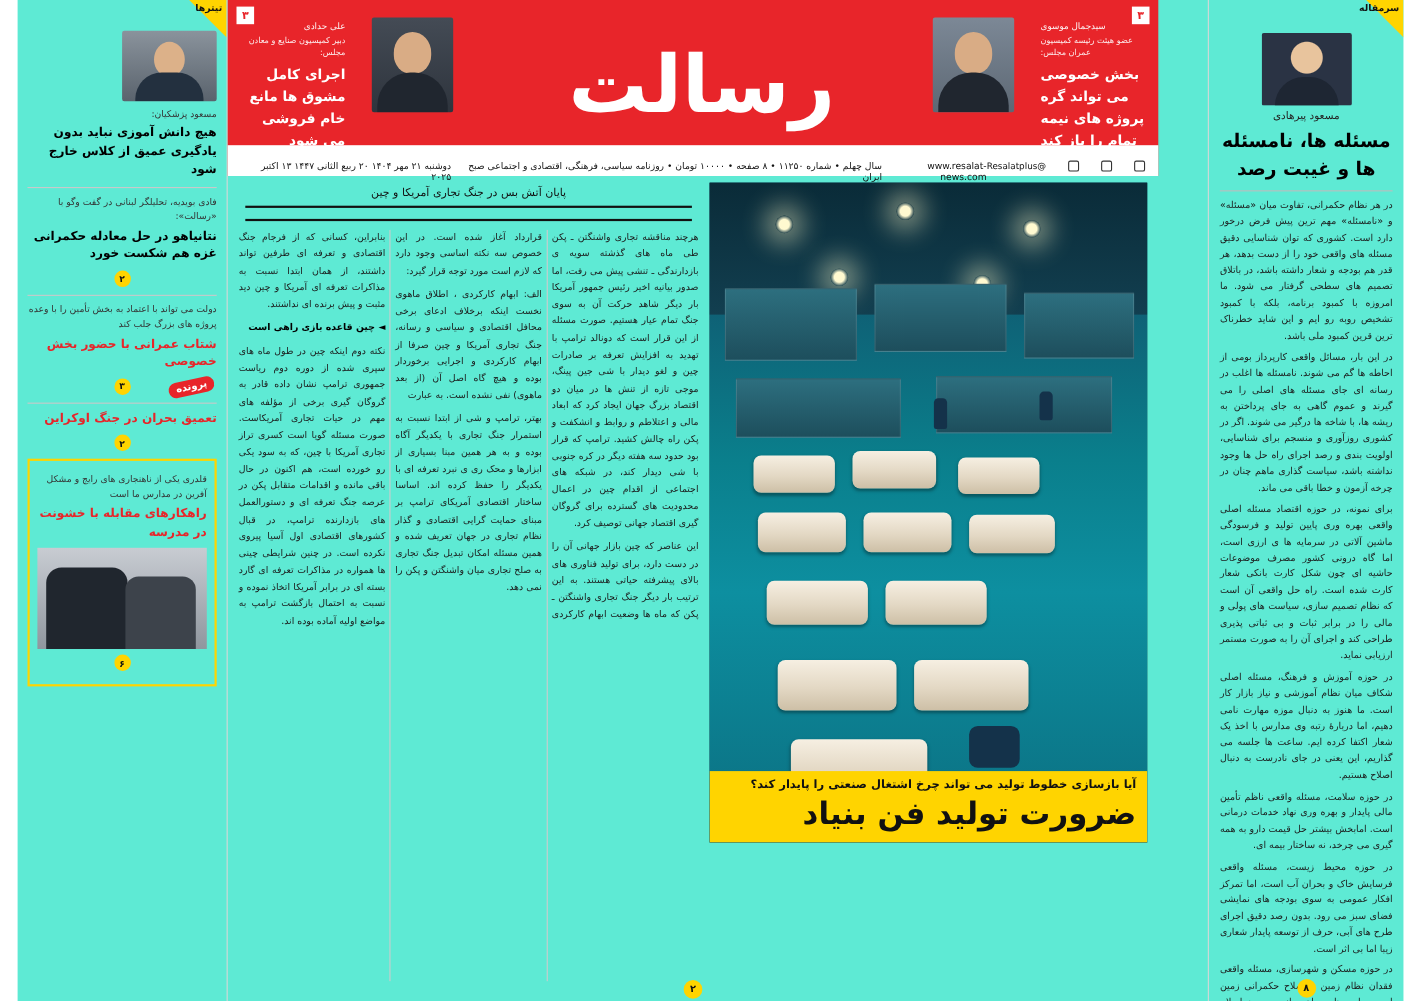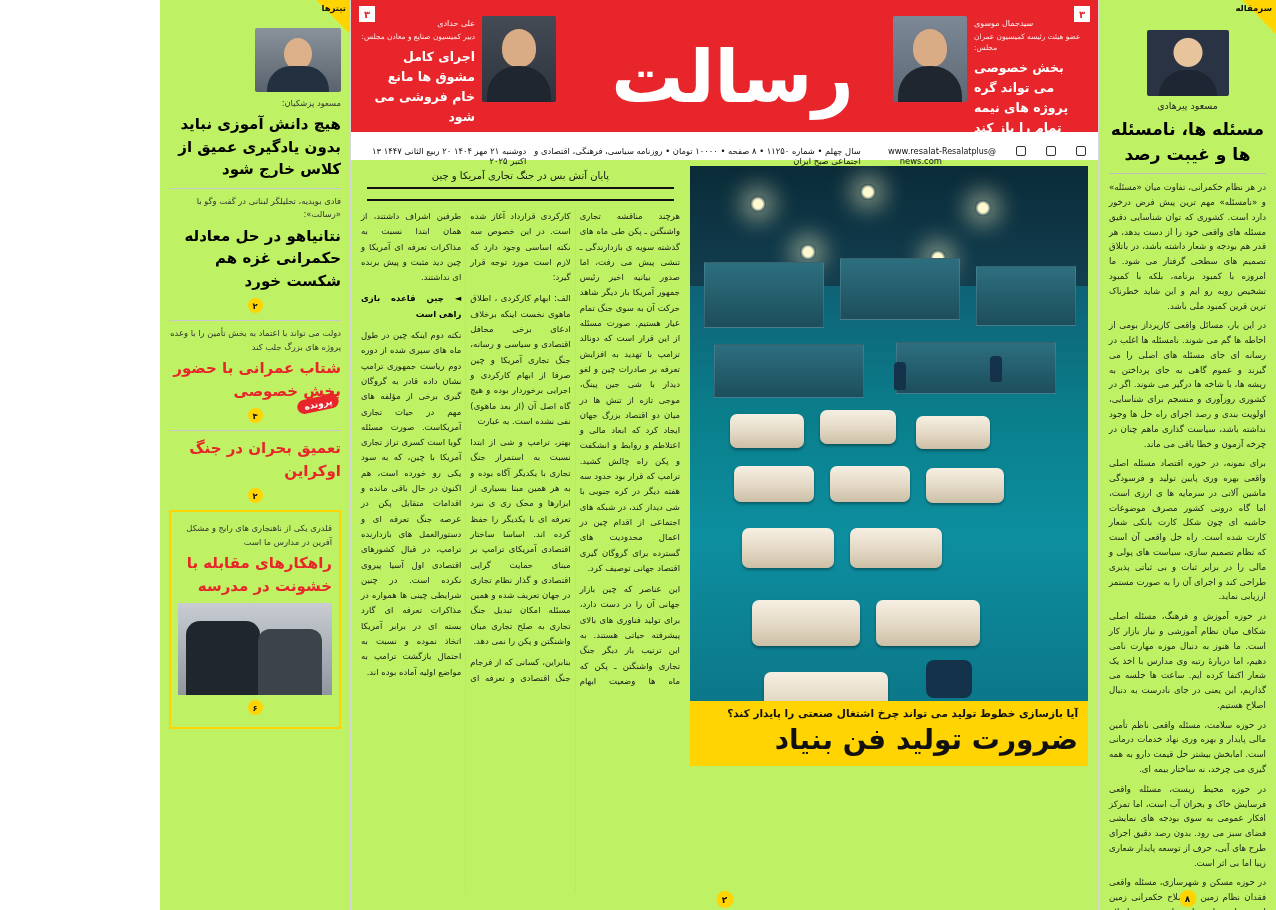--- a/index.html
+++ b/index.html
@@ -3,35 +3,36 @@
 <meta charset="utf-8">
 <style>
   * { box-sizing: border-box; }
   html, body {
     margin: 0; padding: 0;
     background: #ffffff;
     font-family: "DejaVu Sans", "Liberation Sans", sans-serif;
   }
   #page {
     position: relative;
-    width: 1116px; height: 910px;
-    background: #bef264;
+    width: 1260px; height: 910px;
+    background: #5eead4;
     overflow: hidden;
     display: flex;
     flex-direction: row-reverse;
     gap: 0;
   }
 
   
   .col-edit {
     width: 178px;
     padding: 8px 10px 16px 10px;
     position: relative;
     border-left: 1px solid #d8d8d8;
     direction: rtl;
+    margin-left: 45px;
   }
   .corner-tag {
     position: absolute;
     top: 0; right: 0;
     width: 0; height: 0;
     border-top: 34px solid #ffd400;
     border-left: 34px solid transparent;
   }
   .corner-tag-label {
     position: absolute;
@@ -121,21 +122,21 @@
     font-size: 10px; font-weight: bold;
     display: flex; align-items: center; justify-content: center;
   }
   .mh-sq.r { right: 8px; }
   .mh-sq.l { left: 8px; }
   .mh-side {
     width: 215px;
     padding: 16px 10px 8px 10px;
     display: flex;
     flex-direction: row;
-    gap: 7px;
+    gap: 24px;
   }
   .mh-side.right { flex-direction: row; }
   .mh-portrait {
     width: 74px; height: 86px;
     flex: 0 0 74px;
     border-radius: 2px;
     overflow: hidden;
     position: relative;
     background: linear-gradient(#7c8896 0%, #5d6874 100%);
   }
@@ -327,21 +328,21 @@
   }
   .news-photo-lead::after {
     content: "";
     position: absolute; left: 50%; bottom: 0;
     transform: translateX(-50%);
     width: 62px; height: 26px; border-radius: 24px 24px 0 0;
     background: #23303f;
   }
   .news-over { font-size: 8.4px; color: #333; margin: 3px 0 3px 0; line-height: 1.6; text-align: right; }
   .news-title {
-    font-size: 15px; font-weight: bold; line-height: 1.5; color: #000;
+    font-size: 11px; font-weight: bold; line-height: 1.5; color: #000;
     margin: 2px 0 6px 0;
   }
   .news-title.red { color: #e8252a; }
   .news-sep { border-top: 1px solid #c9c9c9; margin: 7px 0 6px 0; }
   .pg-badge {
     width: 15px; height: 15px; border-radius: 50%;
     background: #ffd400; color: #111;
     font-size: 8.4px; font-weight: bold;
     display: flex; align-items: center; justify-content: center;
     margin: 5px auto 4px auto;
@@ -477,21 +478,21 @@
 
       <div class="main-right">
         <div class="kicker">پایان آتش بس در جنگ تجاری آمریکا و چین</div>
         <div class="head-rule"></div>
         <div class="head-rule"></div>
         <div class="cols3">
           <p>هرچند مناقشه تجاری واشنگتن ـ پکن طی ماه های گذشته سویه ی بازدارندگی ـ تنشی پیش می رفت، اما صدور بیانیه اخیر رئیس جمهور آمریکا بار دیگر شاهد حرکت آن به سوی جنگ تمام عیار هستیم. صورت مسئله از این قرار است که دونالد ترامپ با تهدید به افزایش تعرفه بر صادرات چین و لغو دیدار با شی جین پینگ، موجی تازه از تنش ها در میان دو اقتصاد بزرگ جهان ایجاد کرد که ابعاد مالی و اعتلاطم و روابط و انشکفت و پکن راه چالش کشید. ترامپ که قرار بود حدود سه هفته دیگر در کره جنوبی با شی دیدار کند، در شبکه های اجتماعی از اقدام چین در اعمال محدودیت های گسترده برای گروگان گیری اقتصاد جهانی توصیف کرد.</p>
           <p>این عناصر که چین بازار جهانی آن را در دست دارد، برای تولید فناوری های بالای پیشرفته حیاتی هستند. به این ترتیب بار دیگر جنگ تجاری واشنگتن ـ پکن که ماه ها وضعیت ابهام کارکردی قرارداد آغاز شده است. در این خصوص سه نکته اساسی وجود دارد که لازم است مورد توجه قرار گیرد:</p>
           <p>الف: ابهام کارکردی ، اطلاق ماهوی نخست اینکه برخلاف ادعای برخی محافل اقتصادی و سیاسی و رسانه، جنگ تجاری آمریکا و چین صرفا از ابهام کارکردی و اجرایی برخوردار بوده و هیچ گاه اصل آن (از بعد ماهوی) نفی نشده است. به عبارت</p>
           <p>بهتر، ترامپ و شی از ابتدا نسبت به استمرار جنگ تجاری با یکدیگر آگاه بوده و به هر همین مبنا بسیاری از ابزارها و محک ری ی نبرد تعرفه ای با یکدیگر را حفظ کرده اند. اساسا ساختار اقتصادی آمریکای ترامپ بر مبنای حمایت گرایی اقتصادی و گذار نظام تجاری در جهان تعریف شده و همین مسئله امکان تبدیل جنگ تجاری به صلح تجاری میان واشنگتن و پکن را نمی دهد.</p>
-          <p>بنابراین، کسانی که از فرجام جنگ اقتصادی و تعرفه ای طرفین اشراف داشتند، از همان ابتدا نسبت به مذاکرات تعرفه ای آمریکا و چین دید مثبت و پیش برنده ای نداشتند.</p>
+          <p>بنابراین، کسانی که از فرجام جنگ اقتصادی و تعرفه ای طرفین تواند داشتند، از همان ابتدا نسبت به مذاکرات تعرفه ای آمریکا و چین دید مثبت و پیش برنده ای نداشتند.</p>
           <p class="sub-lead">◄ چین قاعده بازی راهی است</p>
           <p>نکته دوم اینکه چین در طول ماه های سپری شده از دوره دوم ریاست جمهوری ترامپ نشان داده قادر به گروگان گیری برخی از مؤلفه های مهم در حیات تجاری آمریکاست. صورت مسئله گویا است کسری تراز تجاری آمریکا با چین، که به سود یکی رو خورده است، هم اکنون در حال باقی مانده و اقدامات متقابل پکن در عرصه جنگ تعرفه ای و دستورالعمل های بازدارنده ترامپ، در قبال کشورهای اقتصادی اول آسیا پیروی نکرده است. در چنین شرایطی چینی ها همواره در مذاکرات تعرفه ای گارد بسته ای در برابر آمریکا اتخاذ نموده و نسبت به احتمال بازگشت ترامپ به مواضع اولیه آماده بوده اند.</p>
         </div>
       </div>
 
       <div class="main-left">
         <div class="photo-box">
           <div class="ph-floor"></div>
           <div class="ph-ceil"></div>
           <div class="ph-lamp" style="left:60px; top:30px;"></div>

